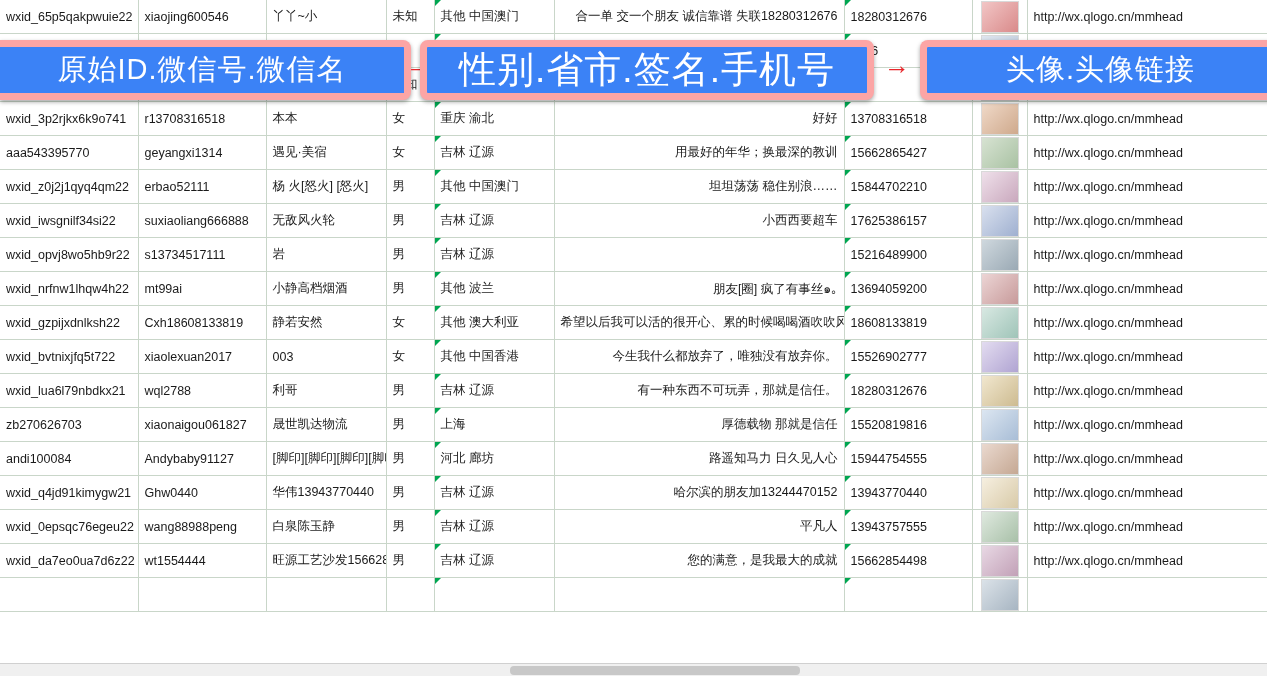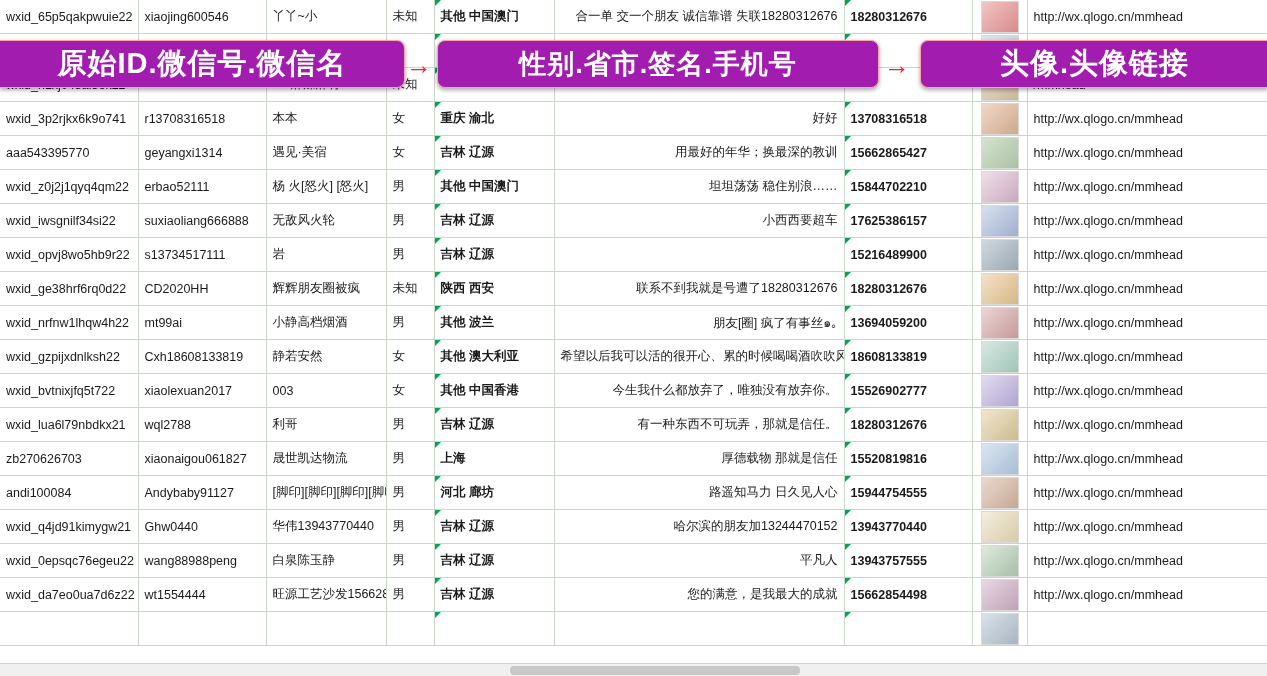--- a/index.html
+++ b/index.html
@@ -63,61 +63,61 @@
     background: #eceff1;
     position: relative;
     overflow: hidden;
   }
   .avatar-box .a1 {
     position: absolute;
     left: 0; top: 0; right: 0; bottom: 0;
   }
 
   
-  td.mark { position: relative; font-weight: bold; }
+  td.mark { position: relative; }
   td.mark::after {
     content: "";
     position: absolute;
     left: 0;
     top: 0;
     border-left: 6px solid #00a651;
     border-bottom: 6px solid transparent;
   }
 
   
   .banner {
     position: absolute;
-    background: #a21caf;
+    background: #3b82f6;
     color: #ffffff;
-    font-weight: bold;
+    font-weight: normal;
     border-radius: 8px;
-    border: 1px solid #fca5a5;
+    border: 7px solid #fca5a5;
     box-shadow: 0 2px 4px rgba(0,0,0,0.35);
     white-space: nowrap;
     display: flex;
     align-items: center;
     justify-content: center;
     letter-spacing: 1px;
   }
   #banner-1 {
     left: 0px;
     top: 40px;
     width: 404px;
     height: 46px;
     font-size: 29px;
     border-left: none;
     border-top-left-radius: 0;
     border-bottom-left-radius: 0;
   }
   #banner-2 {
-    left: 437px;
+    left: 420px;
     top: 40px;
     width: 440px;
     height: 46px;
-    font-size: 27px;
+    font-size: 37px;
     text-align: center;
   }
   #banner-3 {
     left: 920px;
     top: 40px;
     width: 347px;
     height: 46px;
     font-size: 29px;
     border-right: none;
     border-top-right-radius: 0;
@@ -285,35 +285,20 @@
           <td class="sign"></td>
           <td class="phone mark">15216489900</td>
           <td class="avatar">
             <div class="avatar-box">
               <div class="a1" style="background: linear-gradient(135deg, rgb(207, 216, 222) 0%, rgb(154, 169, 180) 100%);"></div>
             </div>
           </td>
           <td class="link">http://wx.qlogo.cn/mmhead</td>
         </tr>
         <tr>
-          <td class="wxid">wxid_ge38hrf6rq0d22</td>
-          <td>CD2020HH</td>
-          <td>辉辉朋友圈被疯</td>
-          <td class="gender">未知</td>
-          <td class="region mark">陕西 西安</td>
-          <td class="sign">联系不到我就是号遭了18280312676</td>
-          <td class="phone mark">18280312676</td>
-          <td class="avatar">
-            <div class="avatar-box">
-              <div class="a1" style="background: linear-gradient(135deg, rgb(244, 226, 200) 0%, rgb(214, 184, 135) 100%);"></div>
-            </div>
-          </td>
-          <td class="link">http://wx.qlogo.cn/mmhead</td>
-        </tr>
-        <tr>
           <td class="wxid">wxid_nrfnw1lhqw4h22</td>
           <td>mt99ai</td>
           <td>小静高档烟酒</td>
           <td class="gender">男</td>
           <td class="region mark">其他 波兰</td>
           <td class="sign">朋友[圈] 疯了有事丝๑｡</td>
           <td class="phone mark">13694059200</td>
           <td class="avatar">
             <div class="avatar-box">
               <div class="a1" style="background: linear-gradient(135deg, rgb(236, 213, 213) 0%, rgb(199, 154, 154) 100%);"></div>

